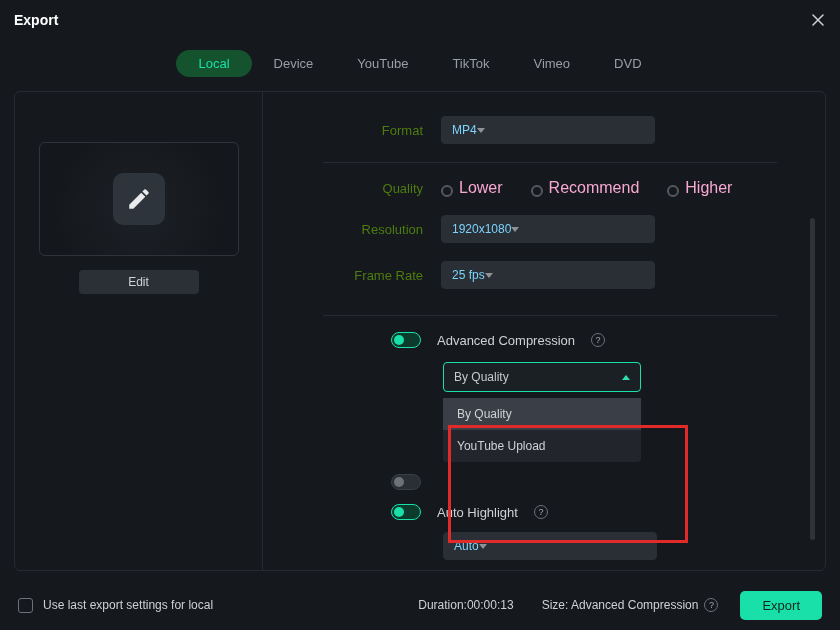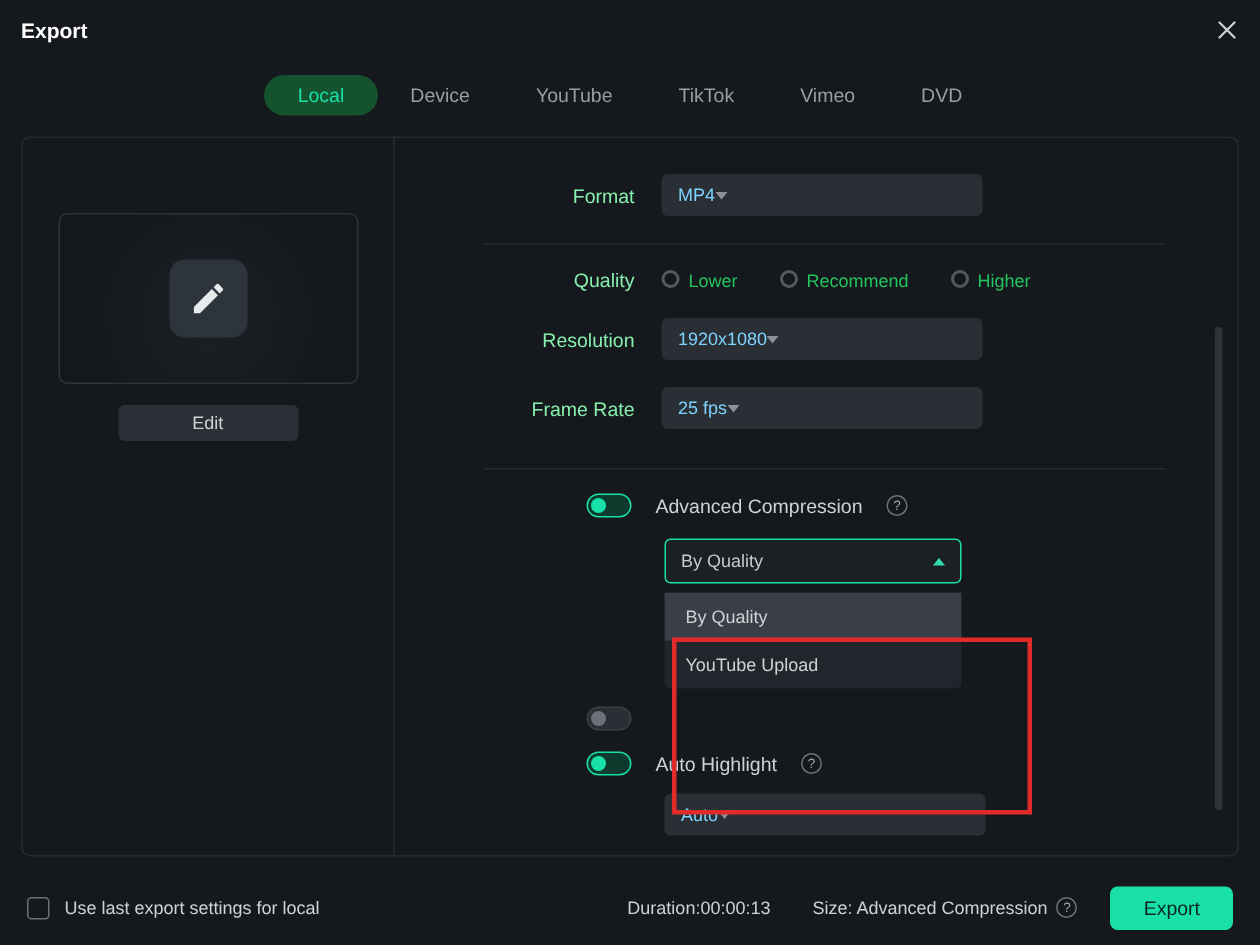--- a/index.html
+++ b/index.html
@@ -20,30 +20,30 @@
   .panel-left { width: 248px; border-right: 1px solid #272b31; padding: 50px 20px 0 20px; display:flex; flex-direction:column; align-items:center; }
   .panel-right { flex:1; padding: 24px 48px 0 0; position:relative; overflow: hidden; }
 
   
   .thumb { width: 200px; height: 114px; border: 1px solid #2f343b; border-radius: 6px; display:flex; flex-direction:column; align-items:center; justify-content:center; background: radial-gradient(circle at 50% 60%, #1d2127 0%, #14171b 72%); }
   .thumb-icon { width: 52px; height: 52px; border-radius: 10px; background: #2e343b; display:flex; align-items:center; justify-content:center; }
   .edit-btn { margin-top: 14px; width: 120px; height: 24px; border-radius: 4px; background: #2b3037; color:#cfd1d4; border:none; font-size:12px; }
 
   
   .frow { display:flex; align-items:center; margin-bottom: 18px; }
-  .flabel { width: 178px; text-align:right; padding-right: 18px; color:#86efac; font-size:13px; }
+  .flabel { width: 178px; text-align:right; padding-right: 18px; color:#4d7c0f; font-size:13px; }
   .sel { width: 214px; height: 28px; background:#2a2f35; border:1px solid #2a2f35; border-radius:4px; color:#7dd3fc; padding: 0 10px; font-size:12px; display:flex; align-items:center; justify-content:flex-start; }
   .chev { width:0;height:0;border-left:4px solid transparent;border-right:4px solid transparent;border-top:5px solid #8e9298; }
   .chev.up { border-top:none; border-bottom:5px solid #2fe0ae; }
 
   .divider { height:1px; background:#272b31; margin: 0 0 16px 60px; }
 
   
   .radios { display:flex; gap:28px; }
-  .radio { display:flex; align-items:flex-start; gap:6px; color:#22c55e; font-size:12px; }
+  .radio { display:flex; align-items:flex-end; gap:6px; color:#f9a8d4; font-size:16px; }
   .radio .dot { width:12px; height:12px; border-radius:50%; border:2px solid #55595f; }
 
   
   .toggle { width: 30px; height:16px; border-radius:10px; display:flex; align-items:center; padding:0 2px; }
   .toggle.on { background:#0c3a2c; border:1px solid #19e0a8; justify-content:flex-start; }
   .toggle.on .knob { background:#19e0a8; }
   .toggle.off { background:#2a2f35; border:1px solid #3a3f46; justify-content:flex-start; }
   .knob { width:10px; height:10px; border-radius:50%; background:#6d7178; }
 
   .with-toggle { display:flex; align-items:center; gap:16px; margin-left: 128px; margin-bottom: 20px; }

